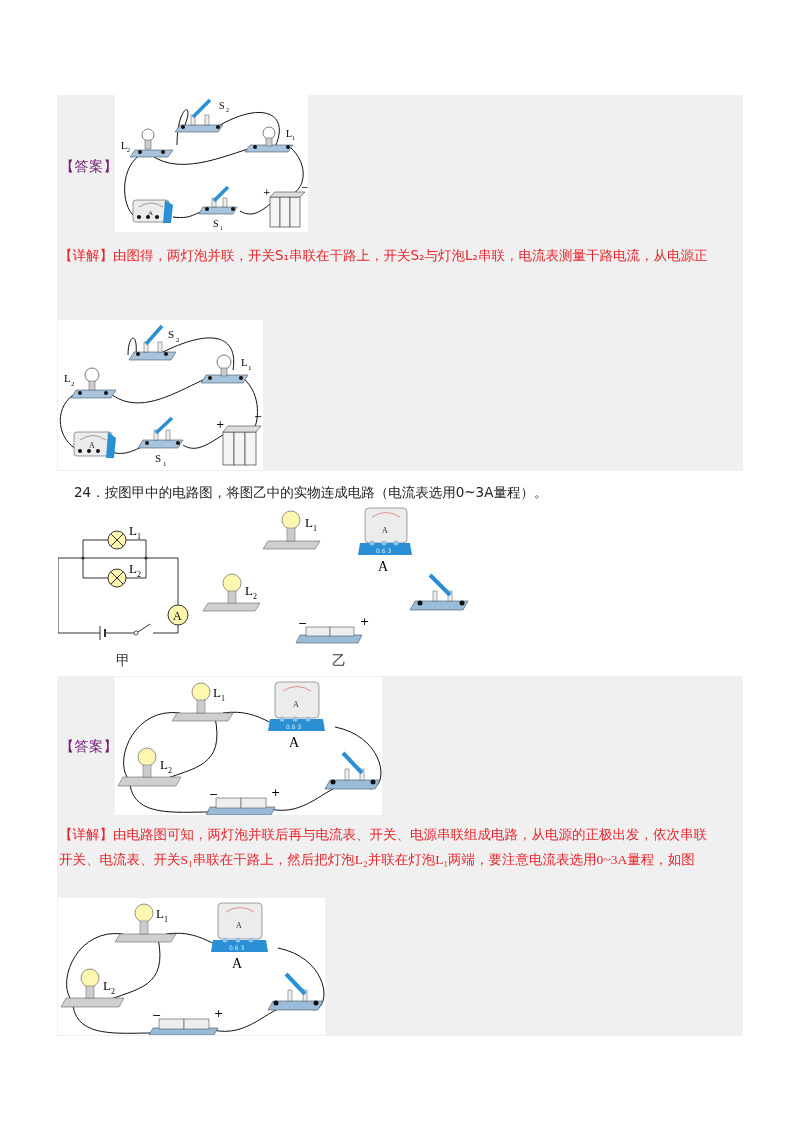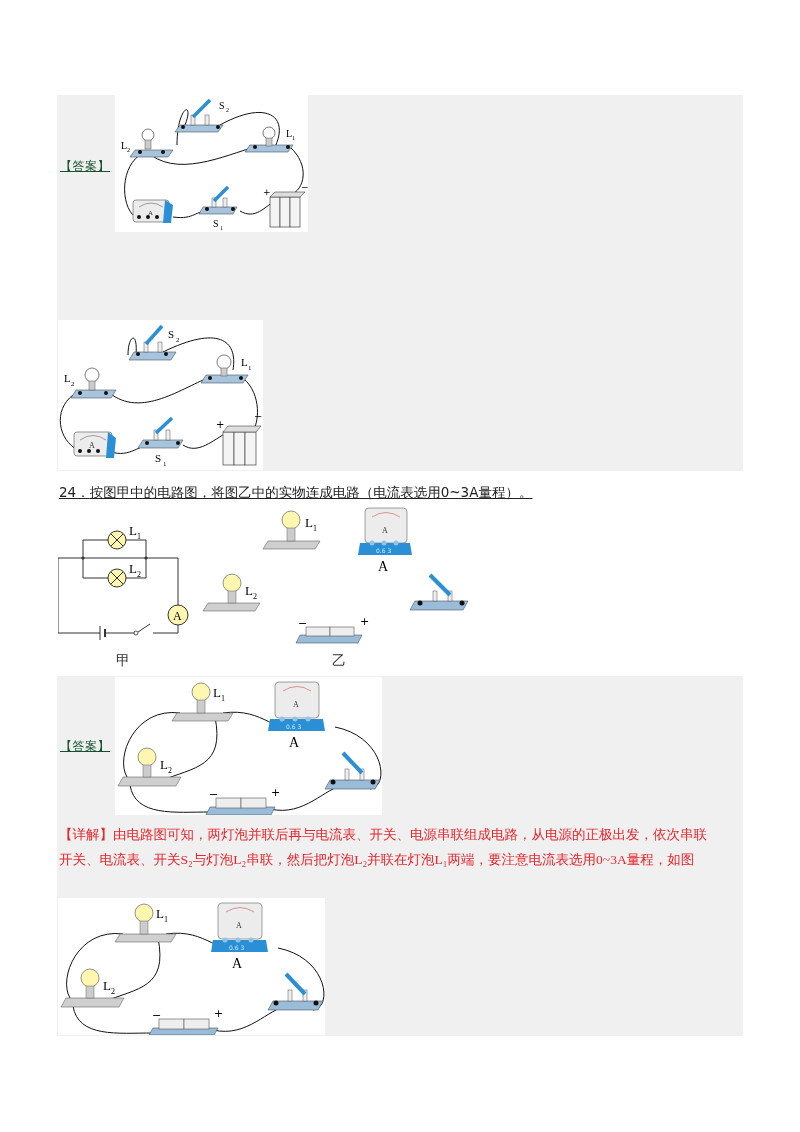--- a/index.html
+++ b/index.html
@@ -1,23 +1,23 @@
 <!DOCTYPE html>
 <html><head>
 <meta charset="utf-8">
 <style>
   html, body { margin: 0; padding: 0; background: #ffffff; }
   body { width: 800px; height: 1132px; position: relative; overflow: hidden;
          font-family: "DejaVu Sans", "Liberation Sans", sans-serif; }
   .panel { position: absolute; left: 57px; width: 686px; background: #f0f0f0; }
   .figure { position: absolute; background: #ffffff; }
   .figure svg { display: block; width: 100%; height: 100%; }
-  .tag { position: absolute; font-size: 12px; color: #14532d; letter-spacing: 0.5px; text-decoration: underline; }
+  .tag { position: absolute; font-size: 14px; color: #701a75; letter-spacing: 0.5px; }
   .para { position: absolute; left: 59px; width: 684px; font-size: 13.5px; line-height: 25px; color: #e8242b; }
-  .q { position: absolute; left: 59px; font-size: 13.5px; color: #222; text-decoration: underline; }
+  .q { position: absolute; left: 74px; font-size: 13.5px; color: #222; }
   .cap { position: absolute; font-size: 14px; color: #333; font-family: "DejaVu Serif", serif; }
   .lbl { font-family: "Liberation Serif", serif; }
 </style>
 </head>
 <body>
 
 <div class="panel" style="top:95px; height:376px;"></div>
 
 <div class="tag" style="left:60px; top:158px;">【答案】</div>
 
@@ -89,20 +89,21 @@
       <rect x="165" y="102" width="10" height="30" fill="#f4f4f4" stroke="#444" stroke-width="0.7"></rect>
       <rect x="175" y="102" width="10" height="30" fill="#f4f4f4" stroke="#444" stroke-width="0.7"></rect>
       <polygon points="155,102 160,97 190,97 185,102" fill="#ddd" stroke="#444" stroke-width="0.6"></polygon>
     </g>
     <text x="148" y="100" font-size="9">+</text>
     <text x="186" y="95" font-size="9">−</text>
   </svg>
 </div>
 
 <div class="para" style="top:243px;">
+  <div><span>【详解】</span><span>由图得，两灯泡并联，开关S₁串联在干路上，开关S₂与灯泡L₂串联，电流表测量干路电流，从电源正</span></div>
 </div>
 
 <div class="figure" style="left:58px; top:320px; width:205px; height:150px;">
   <svg viewBox="0 0 205 150">
     <path d="M78,35 C80,10 70,15 70,35" fill="none" stroke="#111" stroke-width="1"></path>
     <path d="M105,32 C160,5 180,20 175,50" fill="none" stroke="#111" stroke-width="1"></path>
     <path d="M48,70 C80,100 120,70 152,57" fill="none" stroke="#111" stroke-width="1"></path>
     <path d="M185,58 C205,75 200,105 195,110" fill="none" stroke="#111" stroke-width="1"></path>
     <path d="M15,75 C-5,90 0,120 20,130" fill="none" stroke="#111" stroke-width="1"></path>
     <path d="M48,130 C70,140 80,125 92,125" fill="none" stroke="#111" stroke-width="1"></path>
@@ -310,21 +311,21 @@
       <rect x="101" y="121" width="25" height="10" fill="#eee" stroke="#555" stroke-width="0.6"></rect>
       <rect x="126" y="121" width="25" height="10" fill="#eee" stroke="#555" stroke-width="0.6"></rect>
     </g>
     <text x="94" y="121" font-size="11">−</text>
     <text x="156" y="119" font-size="11">+</text>
   </svg>
 </div>
 
 <div class="para" style="top:822px;font-family:Liberation Serif, serif;">
   <div><span>【详解】</span><span>由电路图可知，两灯泡并联后再与电流表、开关、电源串联组成电路，从电源的正极出发，依次串联</span></div>
-  <div>开关、电流表、开关S₂与灯泡L₂串联，然后把灯泡L₂并联在灯泡L₁两端，要注意电流表选用0~3A量程，如图</div>
+  <div>开关、电流表、开关S₁串联在干路上，然后把灯泡L₂并联在灯泡L₁两端，要注意电流表选用0~3A量程，如图</div>
 </div>
 
 <div class="figure" style="left:58px; top:898px; width:267px; height:137px;">
   <svg viewBox="0 0 267 137">
     <g fill="none" stroke="#111" stroke-width="1">
       <path d="M65,36 C20,30 0,80 12,100"></path>
       <path d="M108,36 C150,30 160,60 190,50"></path>
       <path d="M100,40 C110,90 80,90 45,104"></path>
       <path d="M220,50 C270,60 275,110 255,112"></path>
       <path d="M15,108 C20,140 60,135 95,135"></path>

